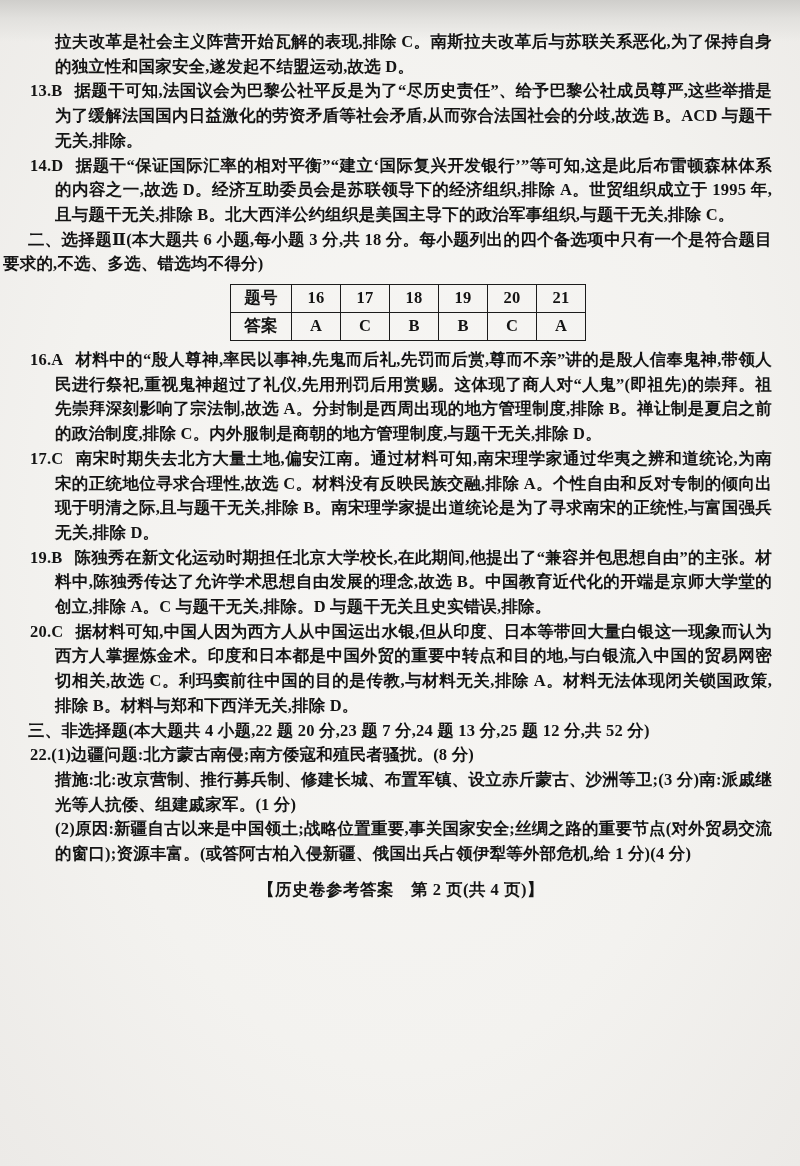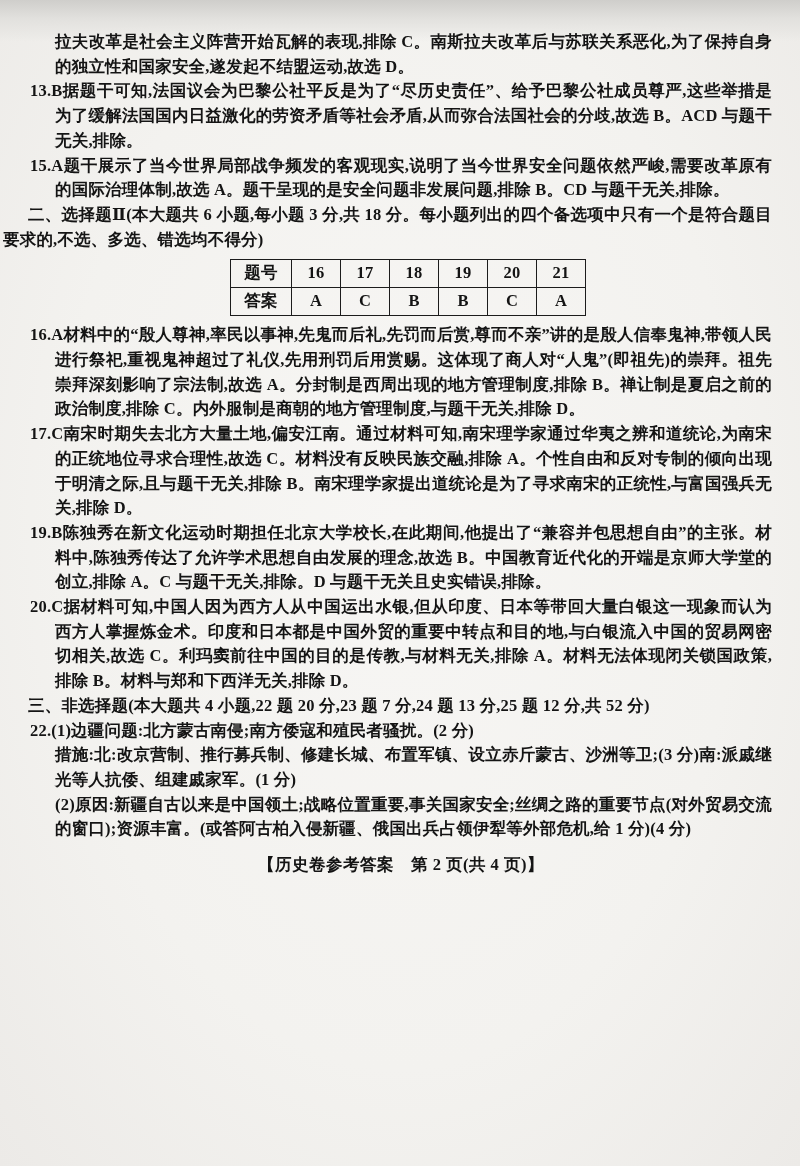--- a/index.html
+++ b/index.html
@@ -23,21 +23,21 @@
     background:linear-gradient(180deg,#cfcecb 0%,#e2e1de 45%,rgba(243,242,239,0) 100%);
   }
   .content{
     position:absolute;top:30px;left:0;right:0;
     padding:0 28px 0 30px;
     text-align:justify;
   }
   p{margin:0;padding:0;}
   .cont{margin-left:25px;}
   .item{padding-left:25px;text-indent:-25px;}
-  .lbl{margin-right:0;white-space:nowrap;}
+  .lbl{margin-right:12px;white-space:nowrap;}
   .q22 .lbl{margin-right:0;}
   .sub{margin-left:25px;}
   .section{margin-left:-27px;text-indent:25px;}
   .tablewrap{margin:7px 0 7px 0;}
   table.anst{
     border-collapse:collapse;
     margin-left:200px;
     background:transparent;
   }
   table.anst td{
@@ -60,22 +60,22 @@
 <body>
 
 <div class="page">
   <div class="topshade"></div>
   <div class="content">
 
     <p class="cont">拉夫改革是社会主义阵营开始瓦解的表现,排除 C。南斯拉夫改革后与苏联关系恶化,为了保持自身的独立性和国家安全,遂发起不结盟运动,故选 D。</p>
 
     <p class="item"><span class="lbl">13.B</span><span>据题干可知,法国议会为巴黎公社平反是为了“尽历史责任”、给予巴黎公社成员尊严,这些举措是为了缓解法国国内日益激化的劳资矛盾等社会矛盾,从而弥合法国社会的分歧,故选 B。ACD 与题干无关,排除。</span></p>
 
+    <p class="item"><span class="lbl">14.D</span><span>据题干“保证国际汇率的相对平衡”“建立‘国际复兴开发银行’”等可知,这是此后布雷顿森林体系的内容之一,故选 D。经济互助委员会是苏联领导下的经济组织,排除 A。世贸组织成立于 1995 年,且与题干无关,排除 B。北大西洋公约组织是美国主导下的政治军事组织,与题干无关,排除 C。</span></p>
 
-    <p class="item"><span class="lbl">15.A</span><span>题干展示了当今世界局部战争频发的客观现实,说明了当今世界安全问题依然严峻,需要改革原有的国际治理体制,故选 A。题干呈现的是安全问题非发展问题,排除 B。CD 与题干无关,排除。</span></p>
 
     <p class="section">二、选择题Ⅱ(本大题共 6 小题,每小题 3 分,共 18 分。每小题列出的四个备选项中只有一个是符合题目要求的,不选、多选、错选均不得分)</p>
 
     <div class="tablewrap">
       <table class="anst">
         <tbody>
             <tr>
           <td class="hd">题号</td>
           <td>16</td>
           <td>17</td>
@@ -102,20 +102,20 @@
     <p class="item"><span class="lbl">17.C</span><span>南宋时期失去北方大量土地,偏安江南。通过材料可知,南宋理学家通过华夷之辨和道统论,为南宋的正统地位寻求合理性,故选 C。材料没有反映民族交融,排除 A。个性自由和反对专制的倾向出现于明清之际,且与题干无关,排除 B。南宋理学家提出道统论是为了寻求南宋的正统性,与富国强兵无关,排除 D。</span></p>
 
     <p class="item"><span class="lbl">19.B</span><span>陈独秀在新文化运动时期担任北京大学校长,在此期间,他提出了“兼容并包思想自由”的主张。材料中,陈独秀传达了允许学术思想自由发展的理念,故选 B。中国教育近代化的开端是京师大学堂的创立,排除 A。C 与题干无关,排除。D 与题干无关且史实错误,排除。</span></p>
 
 
     <p class="item"><span class="lbl">20.C</span><span>据材料可知,中国人因为西方人从中国运出水银,但从印度、日本等带回大量白银这一现象而认为西方人掌握炼金术。印度和日本都是中国外贸的重要中转点和目的地,与白银流入中国的贸易网密切相关,故选 C。利玛窦前往中国的目的是传教,与材料无关,排除 A。材料无法体现闭关锁国政策,排除 B。材料与郑和下西洋无关,排除 D。</span></p>
 
 
     <p class="section">三、非选择题(本大题共 4 小题,22 题 20 分,23 题 7 分,24 题 13 分,25 题 12 分,共 52 分)</p>
 
-    <p class="item q22"><span class="lbl">22.</span><span>(1)边疆问题:北方蒙古南侵;南方倭寇和殖民者骚扰。(2 分)</span></p>
+    <p class="item q22"><span class="lbl">22.</span><span>(1)边疆问题:北方蒙古南侵;南方倭寇和殖民者骚扰。(8 分)</span></p>
     <p class="sub">措施:北:改京营制、推行募兵制、修建长城、布置军镇、设立赤斤蒙古、沙洲等卫;(3 分)南:派戚继光等人抗倭、组建戚家军。(1 分)</p>
     <p class="sub">(2)原因:新疆自古以来是中国领土;战略位置重要,事关国家安全;丝绸之路的重要节点(对外贸易交流的窗口);资源丰富。(或答阿古柏入侵新疆、俄国出兵占领伊犁等外部危机,给 1 分)(4 分)</p>
 
     <div class="footer">【历史卷参考答案　第 2 页(共 4 页)】</div>
 
   </div>
 </div>
 
 </body></html>

